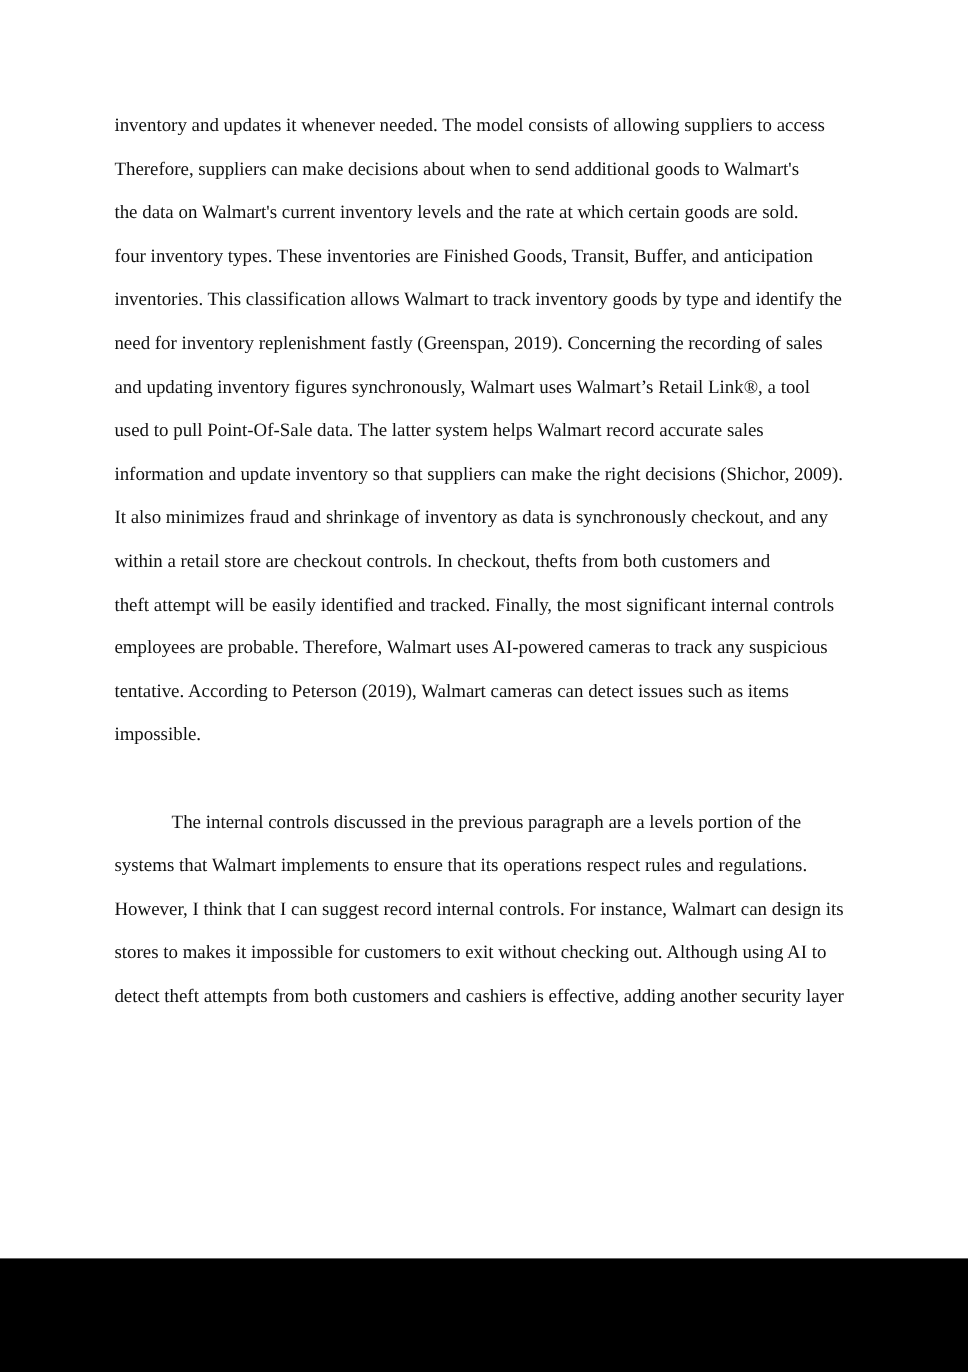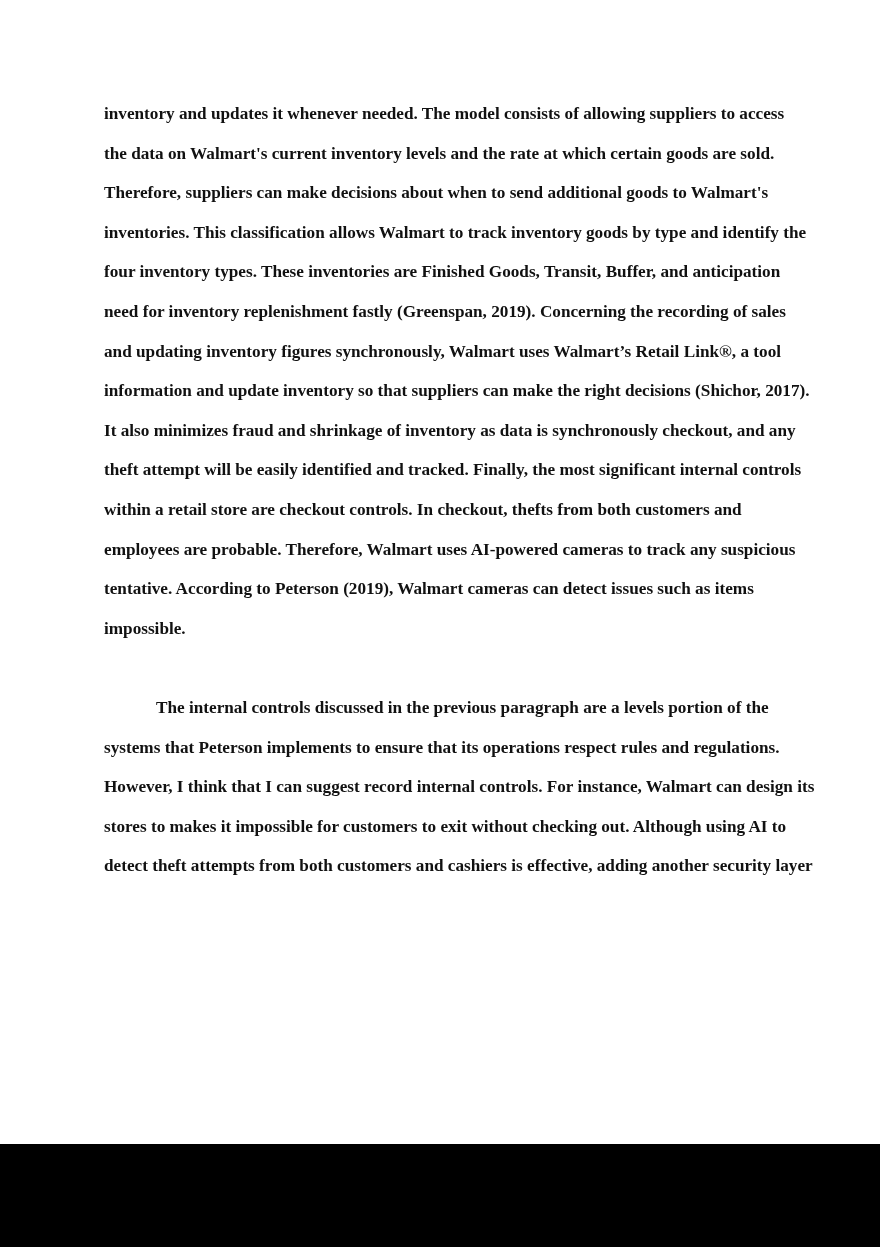--- a/index.html
+++ b/index.html
@@ -22,21 +22,20 @@
       background: #ffffff;
     }
     .text-block {
       position: absolute;
       left: 104px;
       top: 101px;
       width: 680px;
       font-family: "Liberation Serif", "DejaVu Serif", serif;
       font-size: 17.2px;
       color: #111111;
-      font-weight: bold;
     }
     .line {
       height: 39.6px;
       line-height: 26px;
       white-space: nowrap;
     }
     .blank {
       height: 39.6px;
     }
     .indent {
@@ -51,37 +50,38 @@
       background: #000000;
     }
   </style>
 </head>
 <body>
 
 <div class="page">
   <div class="text-block">
     <div>
       <div class="line">inventory and updates it whenever needed. The model consists of allowing suppliers to access</div>
+      <div class="line">Therefore, suppliers can make decisions about when to send additional goods to Walmart's</div>
       <div class="line">the data on Walmart's current inventory levels and the rate at which certain goods are sold.</div>
-      <div class="line">Therefore, suppliers can make decisions about when to send additional goods to Walmart's</div>
+      <div class="line">four inventory types. These inventories are Finished Goods, Transit, Buffer, and anticipation</div>
       <div class="line">inventories. This classification allows Walmart to track inventory goods by type and identify the</div>
-      <div class="line">four inventory types. These inventories are Finished Goods, Transit, Buffer, and anticipation</div>
       <div class="line">need for inventory replenishment fastly (Greenspan, 2019). Concerning the recording of sales</div>
       <div class="line">and updating inventory figures synchronously, Walmart uses Walmart’s Retail Link®, a tool</div>
-      <div class="line">information and update inventory so that suppliers can make the right decisions (Shichor, 2017).</div>
+      <div class="line">used to pull Point-Of-Sale data. The latter system helps Walmart record accurate sales</div>
+      <div class="line">information and update inventory so that suppliers can make the right decisions (Shichor, 2009).</div>
       <div class="line">It also minimizes fraud and shrinkage of inventory as data is synchronously checkout, and any</div>
+      <div class="line">within a retail store are checkout controls. In checkout, thefts from both customers and</div>
       <div class="line">theft attempt will be easily identified and tracked. Finally, the most significant internal controls</div>
-      <div class="line">within a retail store are checkout controls. In checkout, thefts from both customers and</div>
       <div class="line">employees are probable. Therefore, Walmart uses AI-powered cameras to track any suspicious</div>
       <div class="line">tentative. According to Peterson (2019), Walmart cameras can detect issues such as items</div>
       <div class="line">impossible.</div>
     </div>
     <div class="blank"></div>
     <div>
       <div class="line indent">The internal controls discussed in the previous paragraph are a levels portion of the</div>
-      <div class="line">systems that Peterson implements to ensure that its operations respect rules and regulations.</div>
+      <div class="line">systems that Walmart implements to ensure that its operations respect rules and regulations.</div>
       <div class="line">However, I think that I can suggest record internal controls. For instance, Walmart can design its</div>
       <div class="line">stores to makes it impossible for customers to exit without checking out. Although using AI to</div>
       <div class="line">detect theft attempts from both customers and cashiers is effective, adding another security layer</div>
     </div>
   </div>
 </div>
 <div class="bottom-bar"></div>
 
 </body></html>

